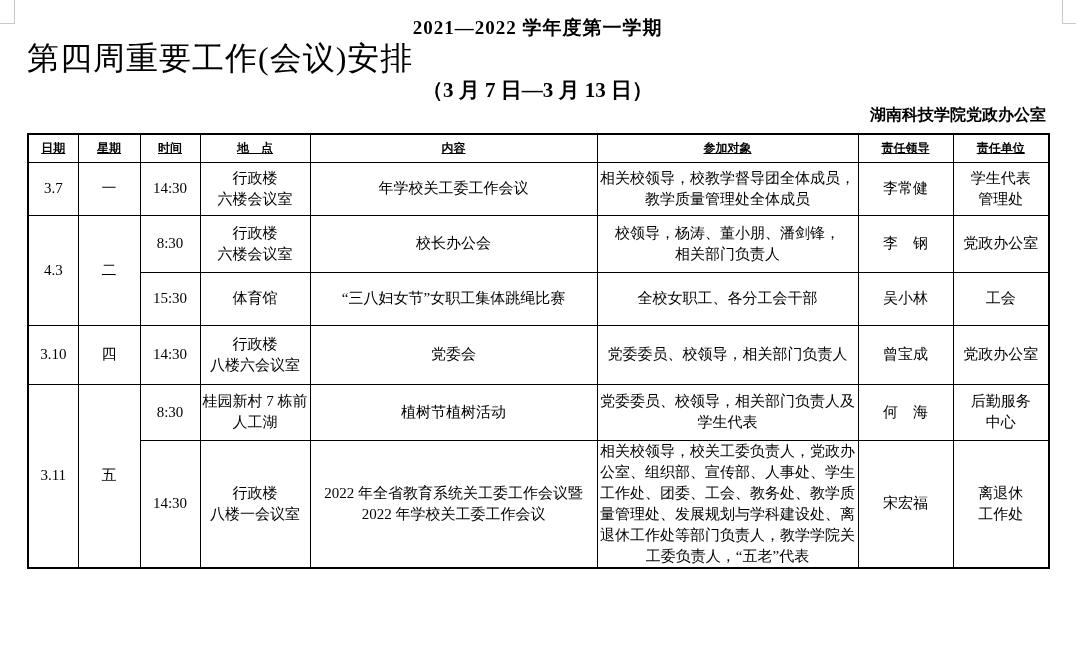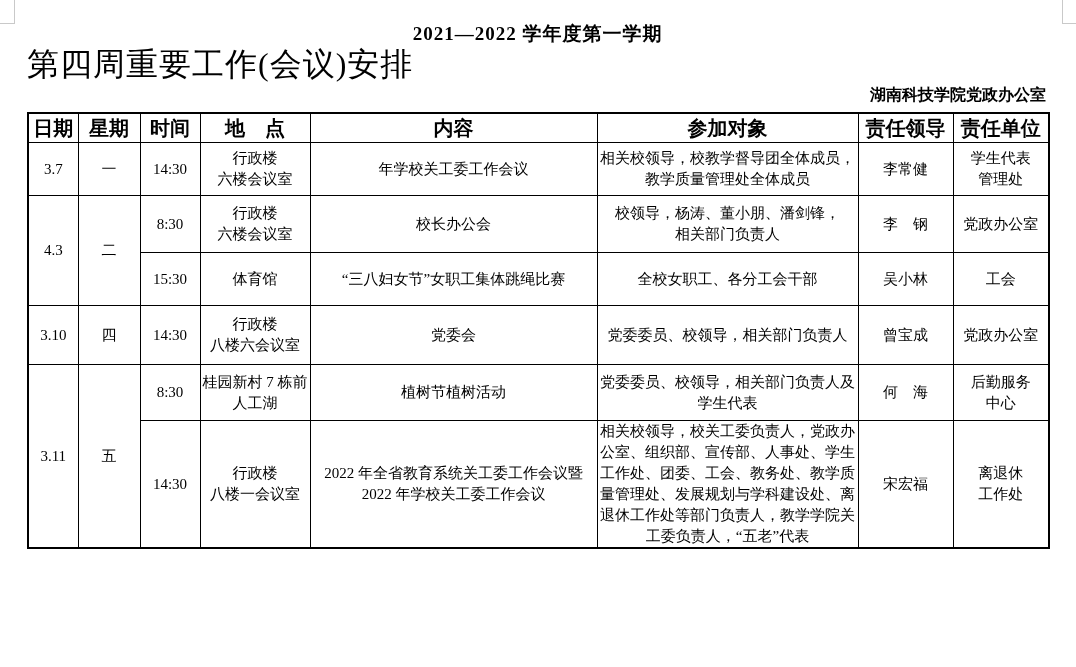--- a/index.html
+++ b/index.html
@@ -6,52 +6,53 @@
   body{
     width:1076px;height:667px;background:#ffffff;color:#000;
     font-family:"Liberation Serif","DejaVu Serif",serif;
     overflow:hidden;
   }
   .page{position:relative;width:1076px;height:667px;background:#fff;}
   .corner-tl{position:absolute;left:0;top:0;width:14px;height:23px;
     border-right:1px solid #c9c9c9;border-bottom:1px solid #c9c9c9;}
   .corner-tr{position:absolute;right:0;top:0;width:13px;height:23px;
     border-left:1px solid #c9c9c9;border-bottom:1px solid #c9c9c9;}
-  .doc{width:1021px;margin:0 16px 0 27px;padding-top:22px;}
+  .doc{width:1021px;margin:0 16px 0 27px;padding-top:16px;}
   .term-line{text-align:center;font-weight:bold;font-size:19px;line-height:1.25;letter-spacing:1px;}
   .main-title{text-align:left;font-size:32px;line-height:1.15;letter-spacing:1px;}
   .date-range{text-align:center;font-weight:bold;font-size:21px;line-height:1.25;}
   .byline{text-align:right;font-weight:bold;font-size:16px;line-height:1.3;margin-top:2px;padding-right:2px;}
   table.sched{
     border-collapse:collapse;table-layout:fixed;width:1021px;margin-top:7px;
     border:2px solid #000;
   }
   table.sched th,table.sched td{
     border:1px solid #000;text-align:center;vertical-align:middle;
     font-size:15px;line-height:1.4;padding:0 1px;
     white-space:pre-line;word-break:break-all;
   }
-  table.sched th{font-weight:bold;font-size:20px;height:27px;white-space:nowrap;}
+  table.sched th{font-weight:bold;font-size:12px;height:27px;white-space:nowrap;text-decoration:underline;}
   tr.r0{height:53px;}
   tr.r1{height:57px;}
   tr.r2{height:53px;}
   tr.r3{height:59px;}
   tr.r4{height:56px;}
   tr.r5{height:127px;}
 </style>
 </head>
 <body>
 
 <div class="page">
   <div class="corner-tl"></div>
   <div class="corner-tr"></div>
 
   <div class="doc">
     <div class="term-line">2021—2022 学年度第一学期</div>
     <div class="main-title">第四周重要工作(会议)安排</div>
+    <div class="date-range">（3 月 7 日—3 月 13 日）</div>
     <div class="byline">湖南科技学院党政办公室</div>
 
     <table class="sched">
       <colgroup>
         <col style="width:50px">
           <col style="width:62px">
           <col style="width:60px">
         <col style="width:110px">
           <col style="width:287px">
           <col style="width:261px">

